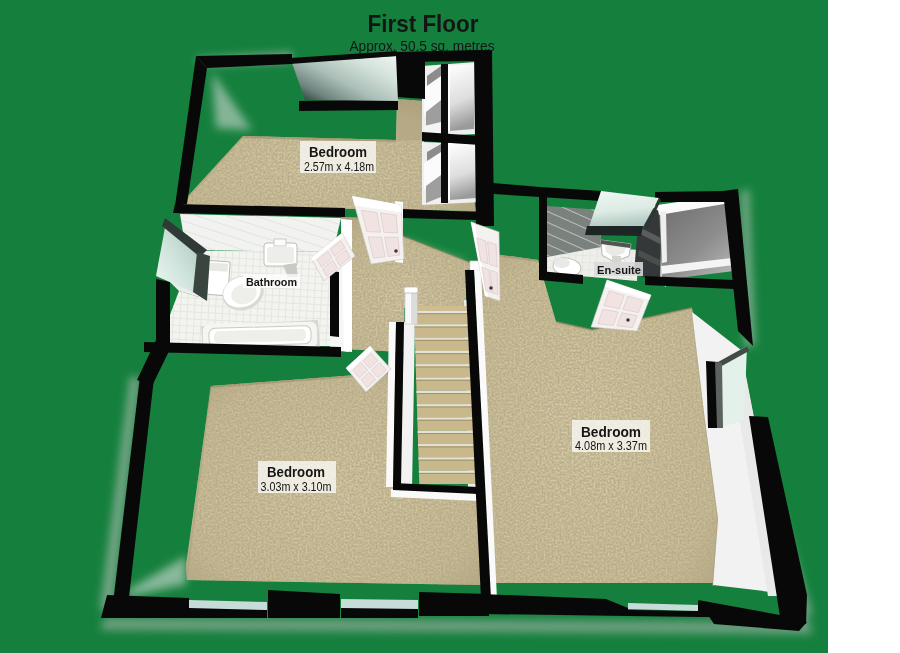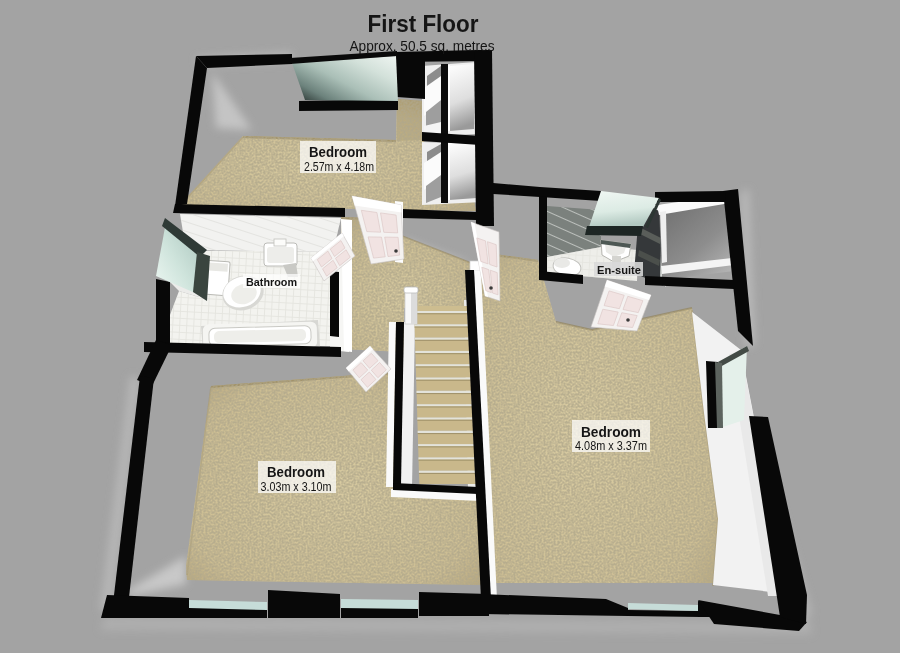--- a/index.html
+++ b/index.html
@@ -1,16 +1,16 @@
 <!DOCTYPE html>
 <html><head>
 <meta charset="utf-8">
 <style>
 html,body{margin:0;padding:0;background:#ffffff;}
-#stage{position:relative;width:900px;height:653px;overflow:hidden;background:#a3a3a3;
+#stage{position:relative;width:828px;height:653px;overflow:hidden;background:#15803d;
   font-family:"Liberation Sans", sans-serif;text-align:center;}
 svg{position:absolute;left:0;top:0;}
 </style>
 </head>
 <body>
 <div id="stage">
 <svg width="900" height="653" viewBox="0 0 900 653">
 <defs>
   <radialGradient id="fl1" cx="45%" cy="60%" r="75%">
     <stop offset="0%" stop-color="#d8cba1"></stop>

